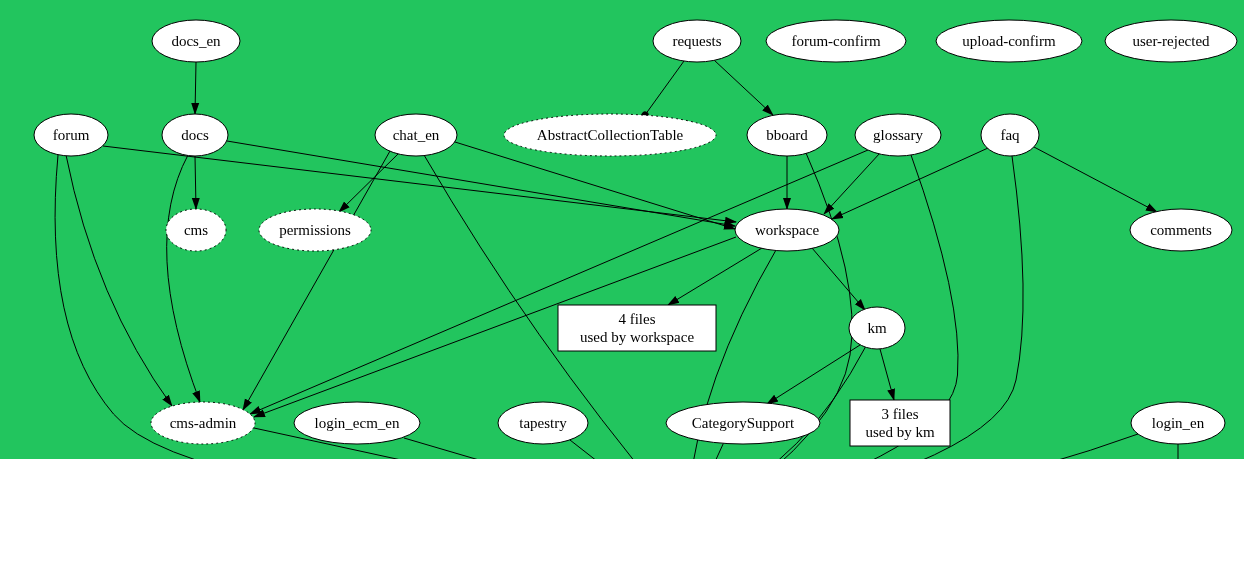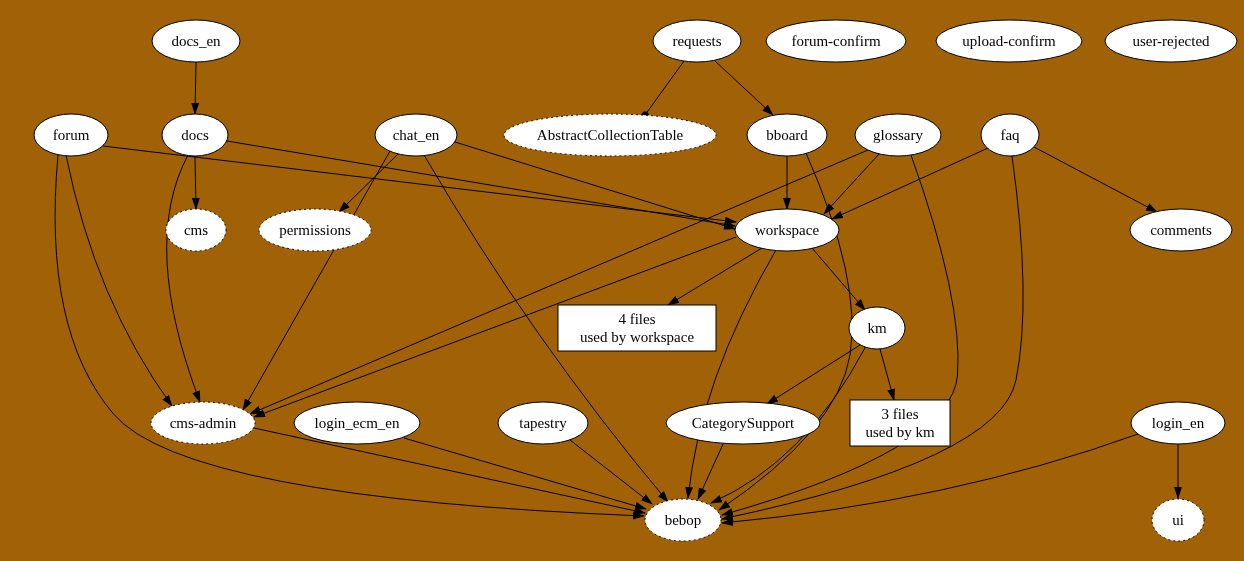--- a/index.html
+++ b/index.html
@@ -4,22 +4,22 @@
 <style>
   html, body {
     margin: 0;
     padding: 0;
     background: #ffffff;
     font-family: "Liberation Serif", serif;
   }
   .canvas {
     position: relative;
     width: 1244px;
-    height: 561px;
-    background: #a16207;
+    height: 459px;
+    background: #22c55e;
     overflow: hidden;
   }
   svg { display: block; }
   .edge path {
     fill: none;
     stroke: #000000;
     stroke-width: 1;
   }
   .node ellipse, .node rect {
     fill: #ffffff;

